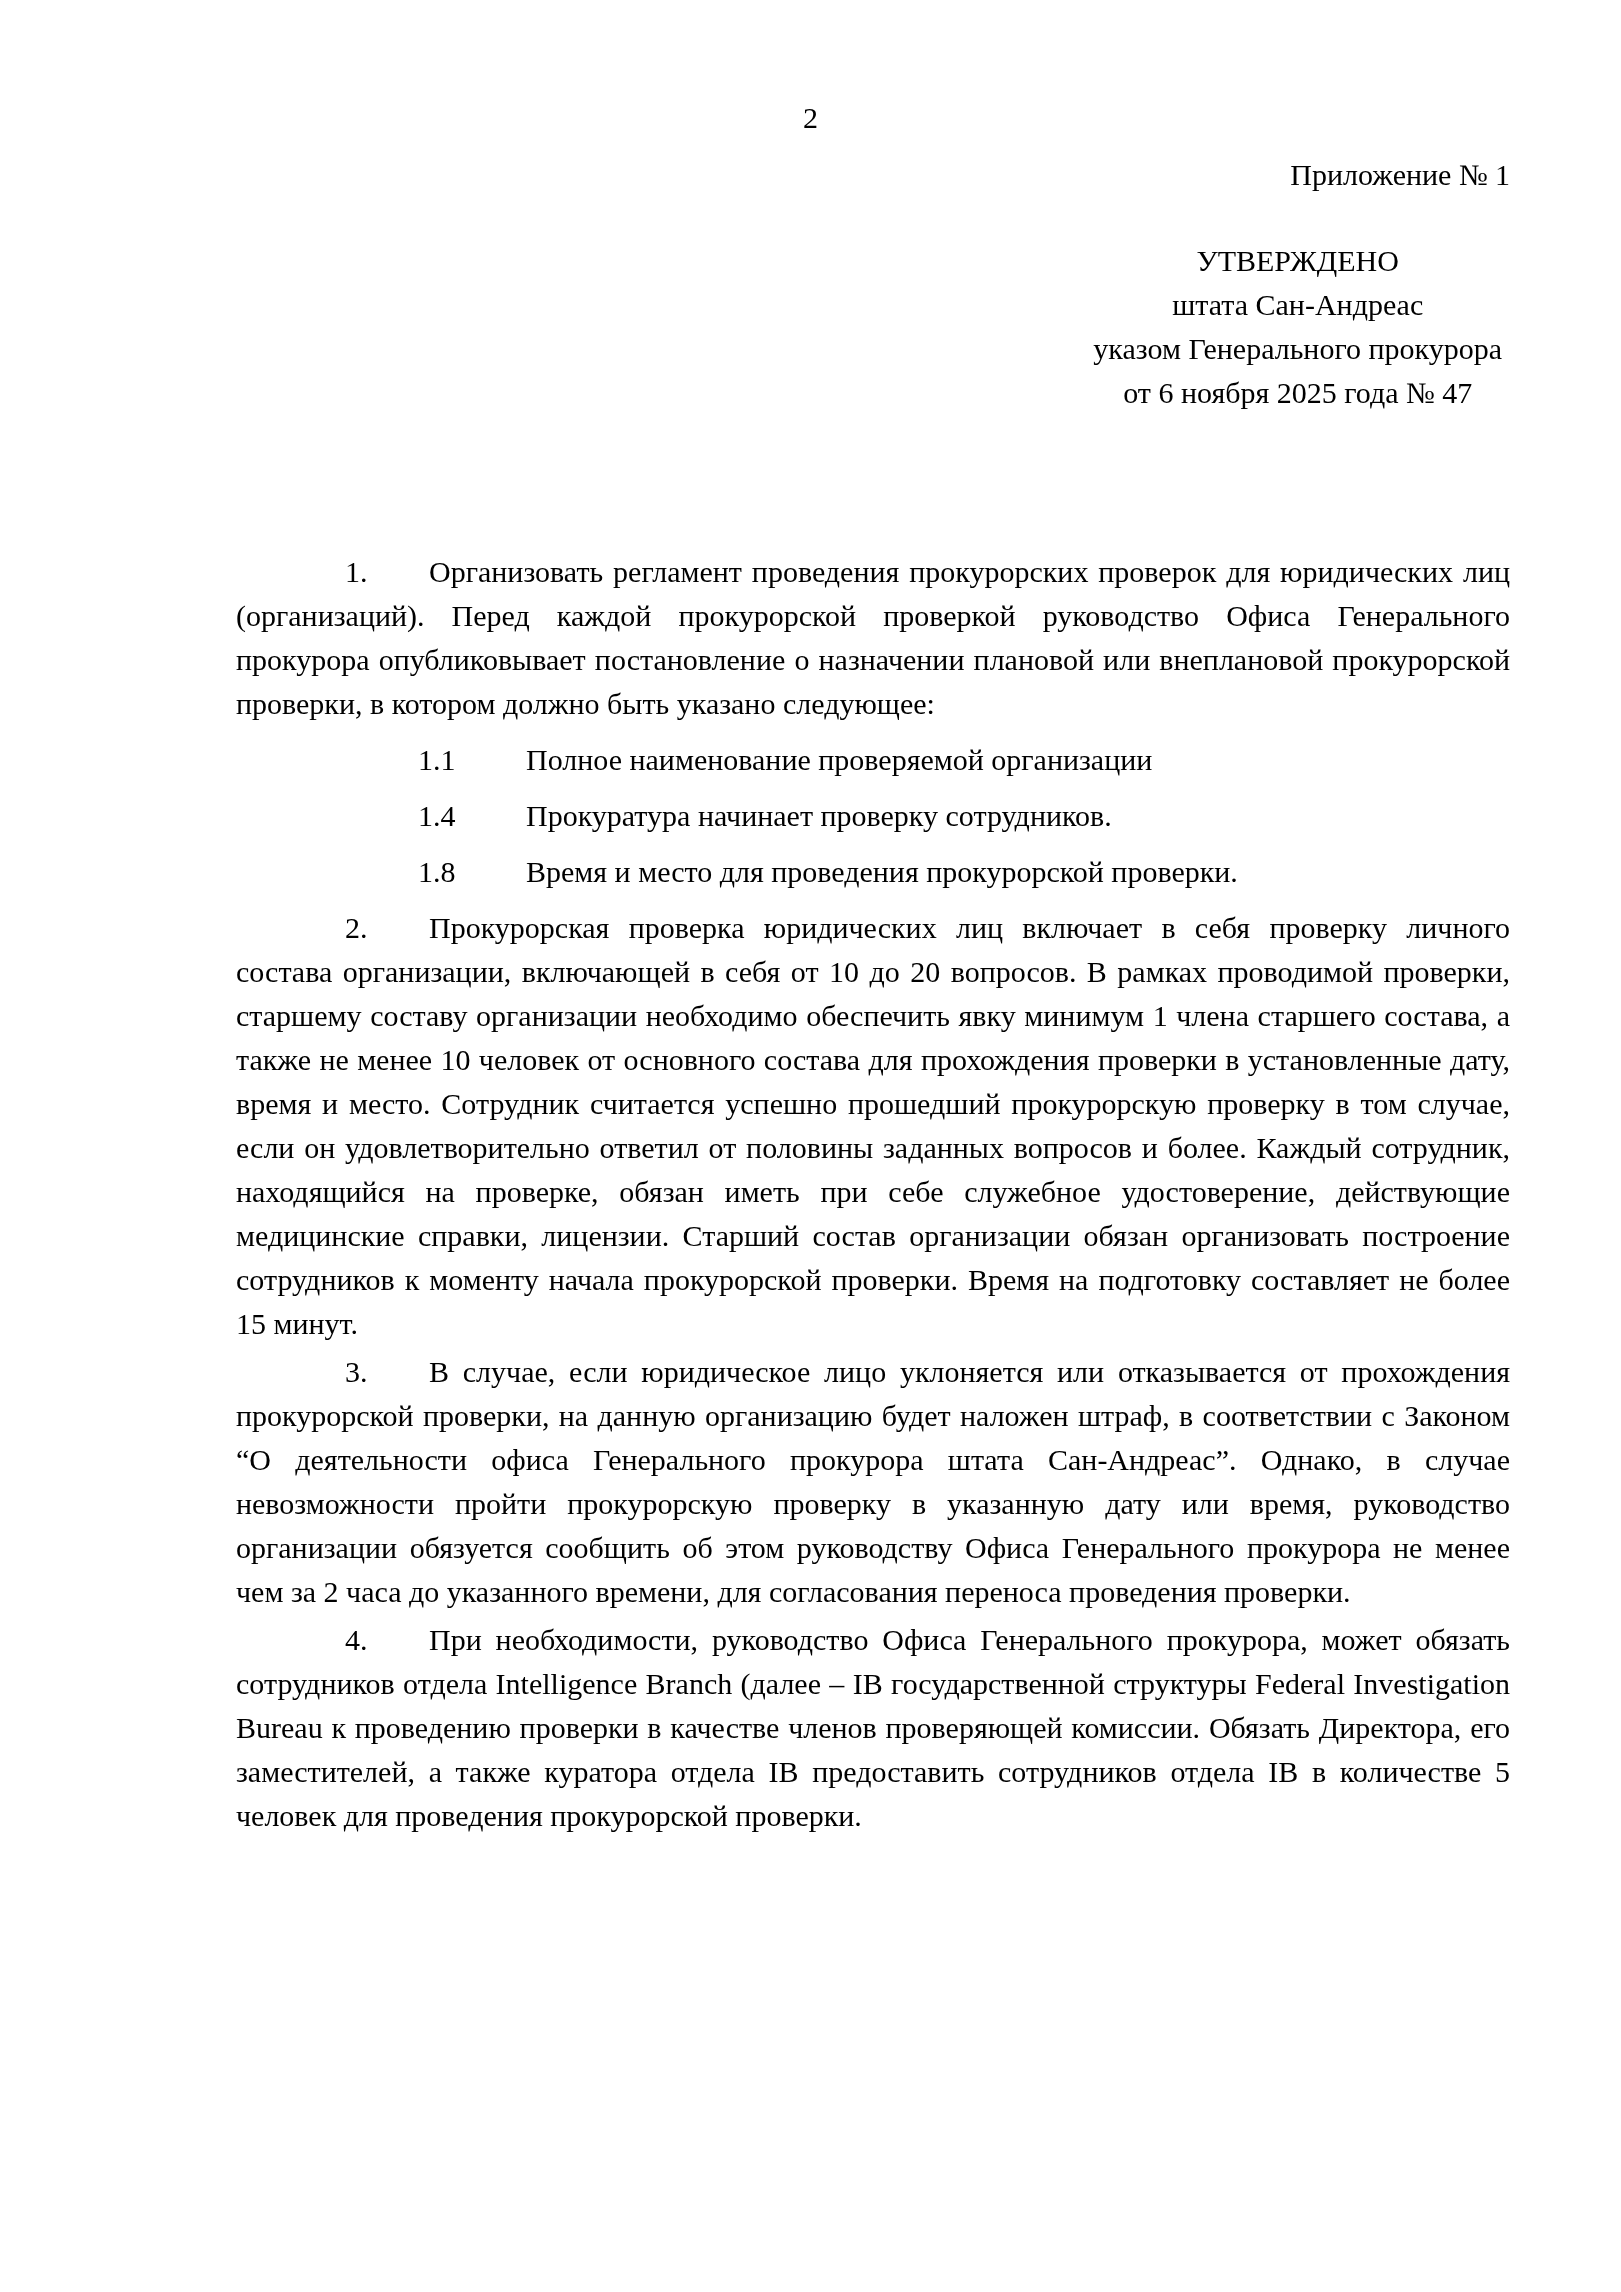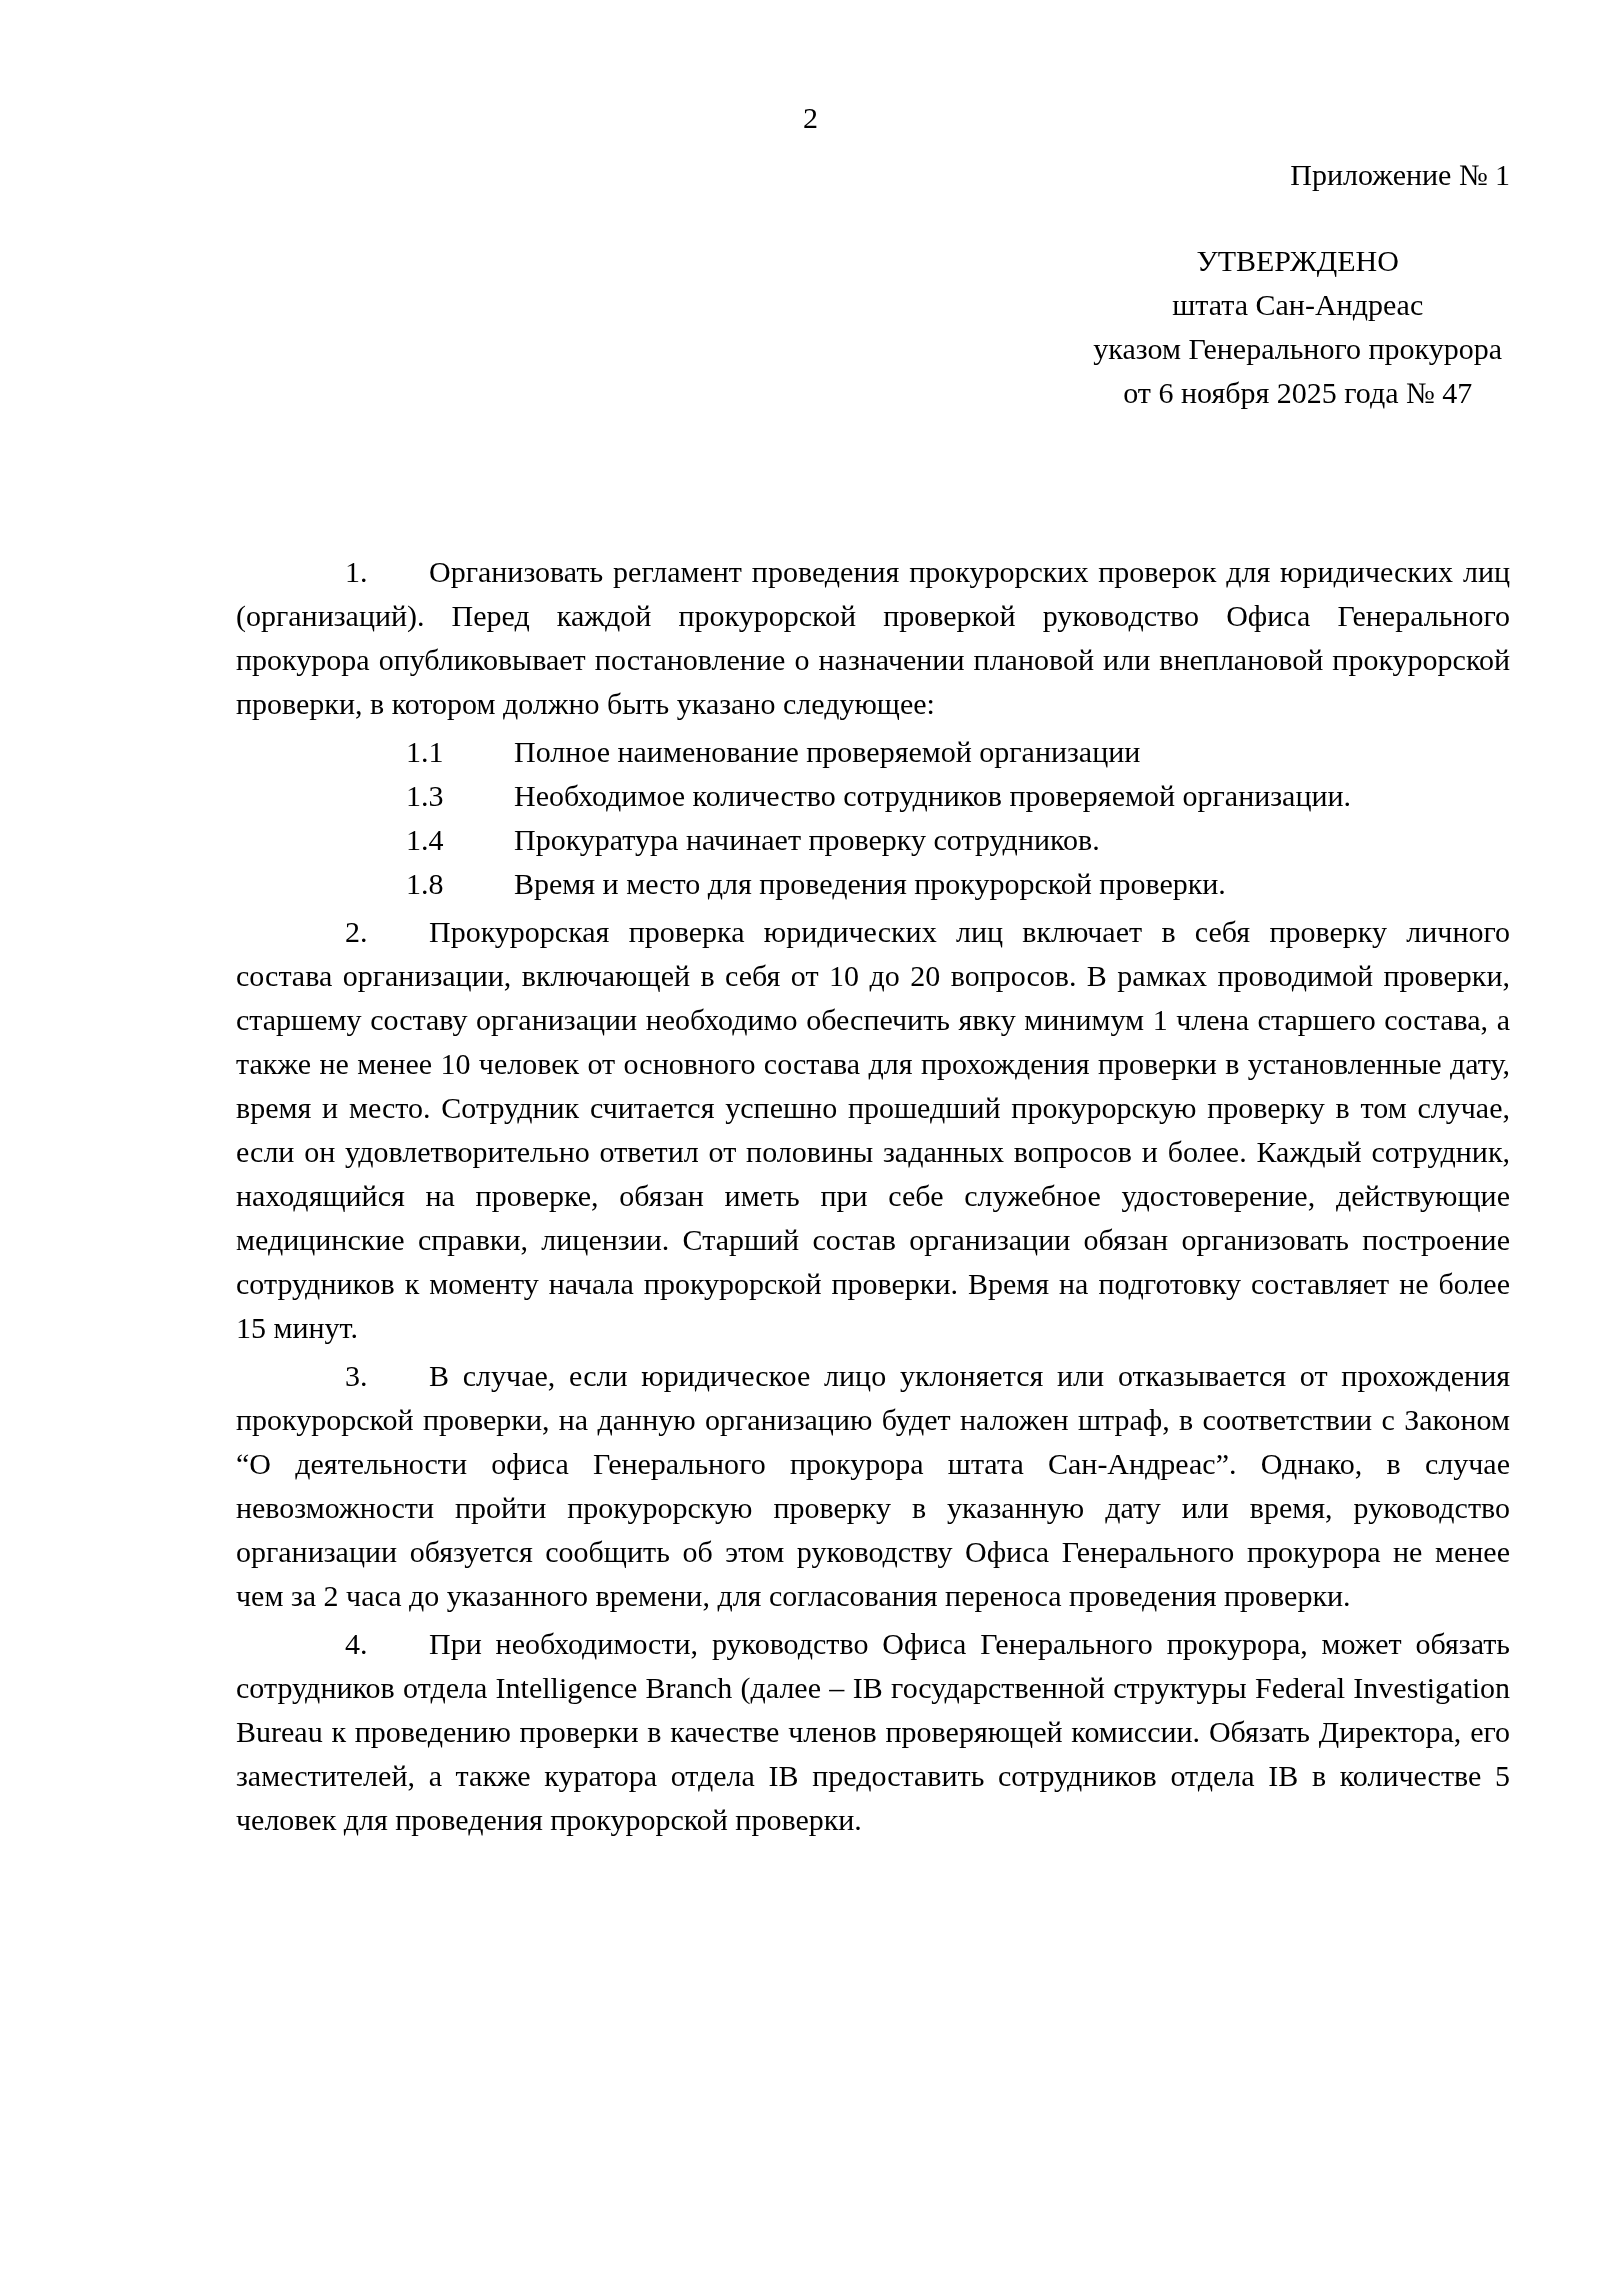--- a/index.html
+++ b/index.html
@@ -21,41 +21,40 @@
       font-size: 30px; text-align: center; line-height: 44px;
     }
     .approval div { white-space: nowrap; }
     .body-text {
       position: absolute; top: 546px; left: 232px; width: 1282px;
       font-size: 30px; line-height: 44px; text-align: justify;
     }
     .para { margin: 4px; text-indent: 109px; }
     .para .num { display: inline-block; width: 84px; text-indent: 0; }
     .sub {
-      margin: 0; padding-left: 98px; text-indent: 76px;
+      margin: 12px; padding-left: 98px; text-indent: 76px;
     }
     .sub .num { display: inline-block; width: 108px; text-indent: 0; }
   </style>
 </head>
 <body>
 
 <div class="page-number">2</div>
 
 <div class="appendix">Приложение № 1</div>
 
 <div class="approval">
   <div>УТВЕРЖДЕНО</div>
   <div>штата Сан-Андреас</div>
   <div>указом Генерального прокурора</div>
   <div>от 6 ноября 2025 года № 47</div>
 </div>
 
 <div class="body-text">
   <p class="para"><span class="num">1.</span><span>Организовать регламент проведения прокурорских проверок для юридических лиц (организаций). Перед каждой прокурорской проверкой руководство Офиса Генерального прокурора опубликовывает постановление о назначении плановой или внеплановой прокурорской проверки, в котором должно быть указано следующее:</span></p>
   <p class="sub"><span class="num">1.1</span><span>Полное наименование проверяемой организации</span></p>
-  <p class="sub"><span class="num">1.3</span><span>Необходимое количество сотрудников проверяемой организации.</span></p>
   <p class="sub"><span class="num">1.4</span><span>Прокуратура начинает проверку сотрудников.</span></p>
   <p class="sub"><span class="num">1.8</span><span>Время и место для проведения прокурорской проверки.</span></p>
   <p class="para"><span class="num">2.</span><span>Прокурорская проверка юридических лиц включает в себя проверку личного состава организации, включающей в себя от 10 до 20 вопросов. В рамках проводимой проверки, старшему составу организации необходимо обеспечить явку минимум 1 члена старшего состава, а также не менее 10 человек от основного состава для прохождения проверки в установленные дату, время и место. Сотрудник считается успешно прошедший прокурорскую проверку в том случае, если он удовлетворительно ответил от половины заданных вопросов и более. Каждый сотрудник, находящийся на проверке, обязан иметь при себе служебное удостоверение, действующие медицинские справки, лицензии. Старший состав организации обязан организовать построение сотрудников к моменту начала прокурорской проверки. Время на подготовку составляет не более 15 минут.</span></p>
   <p class="para"><span class="num">3.</span><span>В случае, если юридическое лицо уклоняется или отказывается от прохождения прокурорской проверки, на данную организацию будет наложен штраф, в соответствии с Законом “О деятельности офиса Генерального прокурора штата Сан-Андреас”. Однако, в случае невозможности пройти прокурорскую проверку в указанную дату или время, руководство организации обязуется сообщить об этом руководству Офиса Генерального прокурора не менее чем за 2 часа до указанного времени, для согласования переноса проведения проверки.</span></p>
   <p class="para"><span class="num">4.</span><span>При необходимости, руководство Офиса Генерального прокурора, может обязать сотрудников отдела Intelligence Branch (далее – IB государственной структуры Federal Investigation Bureau к проведению проверки в качестве членов проверяющей комиссии. Обязать Директора, его заместителей, а также куратора отдела IB предоставить сотрудников отдела IB в количестве 5 человек для проведения прокурорской проверки.</span></p>
 </div>
 
 
 </body></html>

